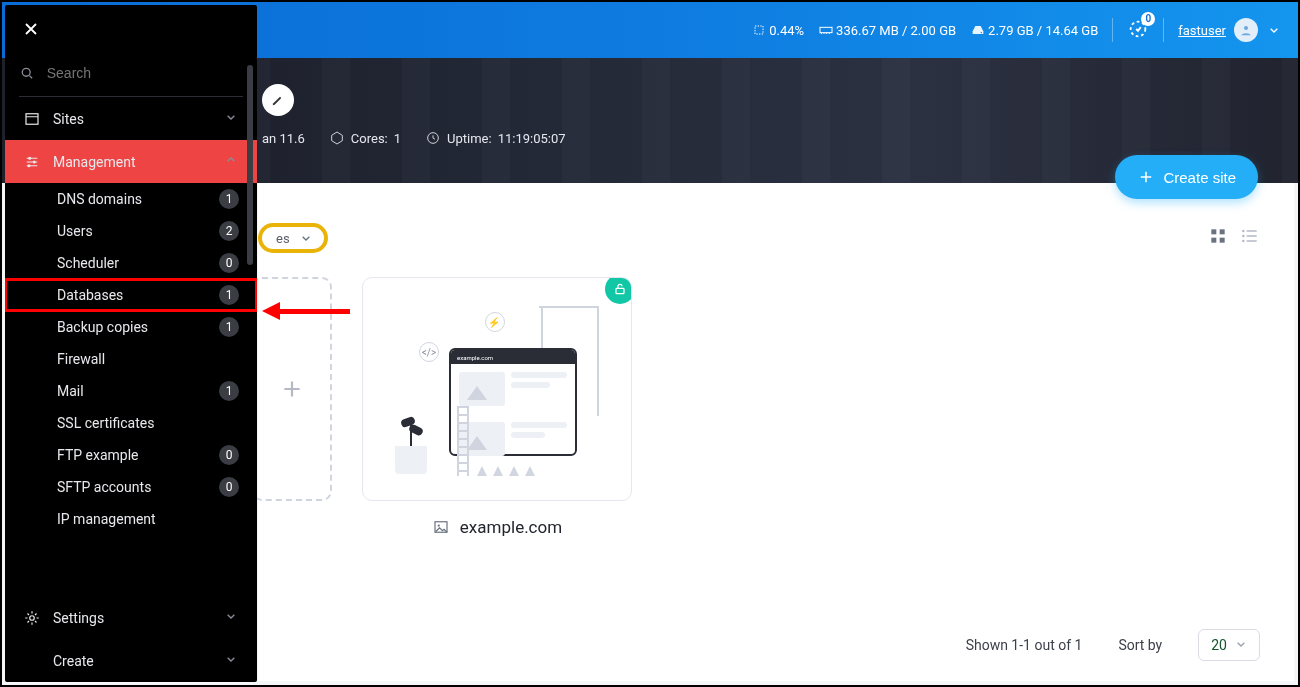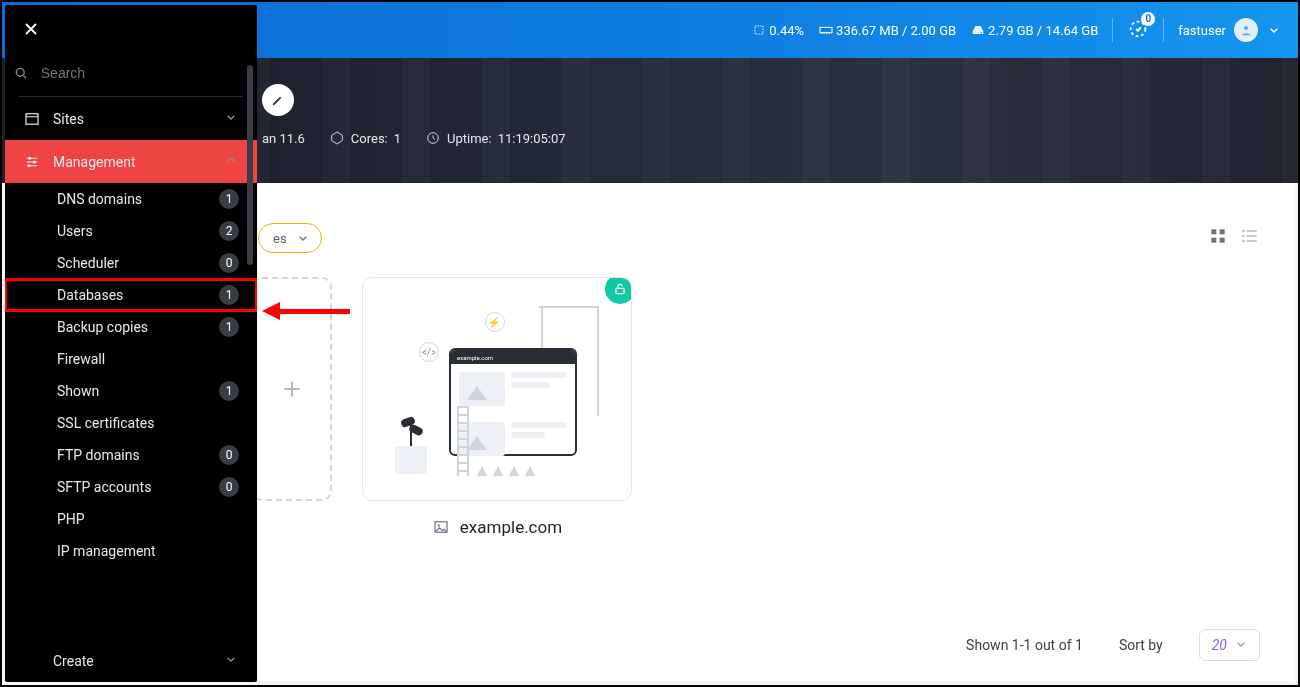--- a/index.html
+++ b/index.html
@@ -34,21 +34,21 @@
   .spacer { flex: 1; }
   .stat { display: flex; align-items: center; gap: 2px; }
   .sep-v { width: 1px; height: 24px; background: rgba(255,255,255,0.35); }
   .bell-wrap { position: relative; }
   .bell-badge {
     position: absolute; top: -6px; right: -6px;
     background: #fff; color: #0a6cd6; font-size: 10px; font-weight: 600;
     border-radius: 8px; min-width: 14px; height: 14px; display:flex;align-items:center;justify-content:center;
     padding: 0 3px;
   }
-  .user-area { display: flex; align-items: center; gap: 8px; }
+  .user-area { display: flex; align-items: center; gap: 8px; text-decoration: underline; }
   .avatar {
     width: 24px; height: 24px; border-radius: 50%;
     background: #e3eefb; color: #2a6fb5;
     display: flex; align-items: center; justify-content: center;
   }
   
   .hero {
     height: 125px;
     background: linear-gradient(90deg, #1a1c25 0%, #232836 40%, #2c3142 70%, #21242f 100%);
     color: #d3d6df;
@@ -77,21 +77,21 @@
     width: 252px;
     background: #000;
     color: #e7e8ec;
     z-index: 20;
     display: flex; flex-direction: column;
     border-radius: 2px;
     overflow: hidden;
   }
   .sb-close-row { height: 53px; display:flex;align-items:center; padding:0 16px; }
   .sb-close { color:#fff; cursor:pointer; font-size: 20px; }
-  .sb-search { display:flex; align-items:center; gap:12px; padding: 6px 18px 14px 8px; }
+  .sb-search { display:flex; align-items:center; gap:12px; padding: 6px 18px 14px 14px; }
   .sb-search input {
     background: transparent; border: none; outline: none; color:#c9ccd4; font-size:14px; width:100%;
   }
   .sb-divider { height:1px; background:#2b2d35; margin: 0 14px; }
   .sb-section {
     display:flex; align-items:center; gap:12px; padding: 12px 18px; cursor:pointer; font-size:14px;
   }
   .sb-section.management { background:#ef4444; }
   .sb-chev { margin-left:auto; color:#8a8d97; }
   .sb-items { display:flex; flex-direction:column; }
@@ -124,21 +124,21 @@
     background:#fff;
   }
   .create-btn {
     position:absolute; top:-28px; right:36px;
     background:#24aef7; color:#fff; border:none; border-radius:22px;
     height:44px; padding:0 22px; font-size:15px; display:flex;align-items:center;gap:8px;
     box-shadow:0 4px 10px rgba(36,174,247,0.35); cursor:pointer;
   }
   .filter-row { display:flex;align-items:center; padding: 40px 34px 10px 0; gap:10px; }
   .pill {
-    border:1px solid #eab308; border-radius:16px; height:30px; display:flex;align-items:center;
+    border:4px solid #eab308; border-radius:16px; height:30px; display:flex;align-items:center;
     padding:0 10px 0 14px; font-size:13px; color:#5a5e6b; gap:8px; background:#fff;
   }
   .view-toggle { margin-left:auto; display:flex; gap:12px; color:#9aa0ad; }
   .view-toggle .active { color:#6b7280; }
 
   .cards { display:flex; gap:30px; padding: 14px 0 0 0; }
   .add-card {
     width:80px; height:224px; border:2px dashed #cfd4df; border-radius:10px;
     display:flex;align-items:center;justify-content:center; color:#9aa0ad; cursor:pointer;
     margin-left: -6px;
@@ -152,21 +152,21 @@
     position:absolute; right:-4px; top:-4px; width:30px;height:30px;border-radius:50%;
     background:#12c7a5;color:#fff;display:flex;align-items:center;justify-content:center;
   }
   .site-name { display:flex;align-items:center;justify-content:center;gap:10px; margin-top:16px; font-size:17px; color:#22252e; }
 
   .footer-row {
     position:absolute; bottom:20px; right:34px; display:flex;align-items:center; gap:36px; font-size:14px; color:#3b3f4a;
   }
   .select {
     border:1px solid #d9dce3; border-radius:6px; height:32px; padding:0 32px 0 12px;
-    display:flex;align-items:center; position:relative; color:#8b5cf6; font-size:14px; min-width:58px;font-style:italic;
+    display:flex;align-items:center; position:relative; color:#14532d; font-size:14px; min-width:58px;
   }
   .select .chev { position:absolute; right:10px; color:#9aa0ad; }
 
   
   .annot-arrow {
     position:absolute; z-index:30; left:260px; top:300px; color:#ff0000; font-size:28px;
     display:flex; align-items:center;
   }
   .annot-line { width:70px; height:5px; background:#ff0000; }
   .annot-head {
@@ -355,60 +355,73 @@
       <span class="sb-badge">1</span>
     </div>
     <div class="sb-item">
       <span>Backup copies</span>
       <span class="sb-badge">1</span>
     </div>
     <div class="sb-item">
       <span>Firewall</span>
     </div>
     <div class="sb-item">
-      <span>Shown</span>
+      <span>Mail</span>
       <span class="sb-badge">1</span>
     </div>
     <div class="sb-item">
       <span>SSL certificates</span>
     </div>
     <div class="sb-item">
-      <span>FTP domains</span>
+      <span>FTP example</span>
       <span class="sb-badge">0</span>
     </div>
     <div class="sb-item">
       <span>SFTP accounts</span>
       <span class="sb-badge">0</span>
     </div>
     <div class="sb-item">
-      <span>PHP</span>
-    </div>
-    <div class="sb-item">
       <span>IP management</span>
     </div>
   </div>
 
   <div class="sb-footer">
+    <div class="sb-section">
+      <svg class="i18" viewBox="0 0 24 24">
+          <circle cx="12" cy="12" r="3" fill="none" stroke="#e7e8ec" stroke-width="1.6"></circle>
+          <path d="M12 3v3M12 18v3M3 12h3M18 12h3M6 6l2 2M16 16l2 2M18 6l-2 2M8 16l-2 2" stroke="#e7e8ec" stroke-width="1.6"></path>
+        </svg>
+      <span>Settings</span>
+      <span class="sb-chev"><svg class="i16" viewBox="0 0 24 24">
+            <path d="M7 10l5 5 5-5" stroke="#8a8d97" stroke-width="2" fill="none"></path>
+          </svg></span>
+    </div>
     <div class="sb-section">
       <span class="flag-circle"><span class="flag-us"></span></span>
       <span>Create</span>
       <span class="sb-chev"><svg class="i16" viewBox="0 0 24 24">
             <path d="M7 10l5 5 5-5" stroke="#8a8d97" stroke-width="2" fill="none"></path>
           </svg></span>
     </div>
   </div>
   <div class="sb-scrollbar"></div>
 </div>
 
 <div class="annot-arrow">
   <div class="annot-head"></div>
     <div class="annot-line"></div>
 </div>
 
 <div class="main">
+  <button class="create-btn">
+    <svg class="i18" viewBox="0 0 24 24">
+        <path d="M12 5v14M5 12h14" stroke="#fff" stroke-width="2"></path>
+      </svg>
+    <span>Create site</span>
+  </button>
 
   <div class="filter-row">
     <div class="pill">
       <span>es</span>
       <svg class="i16" viewBox="0 0 24 24">
           <path d="M7 10l5 5 5-5" stroke="#6b7280" stroke-width="2" fill="none"></path>
         </svg>
     </div>
     <div class="view-toggle">
       <span>

